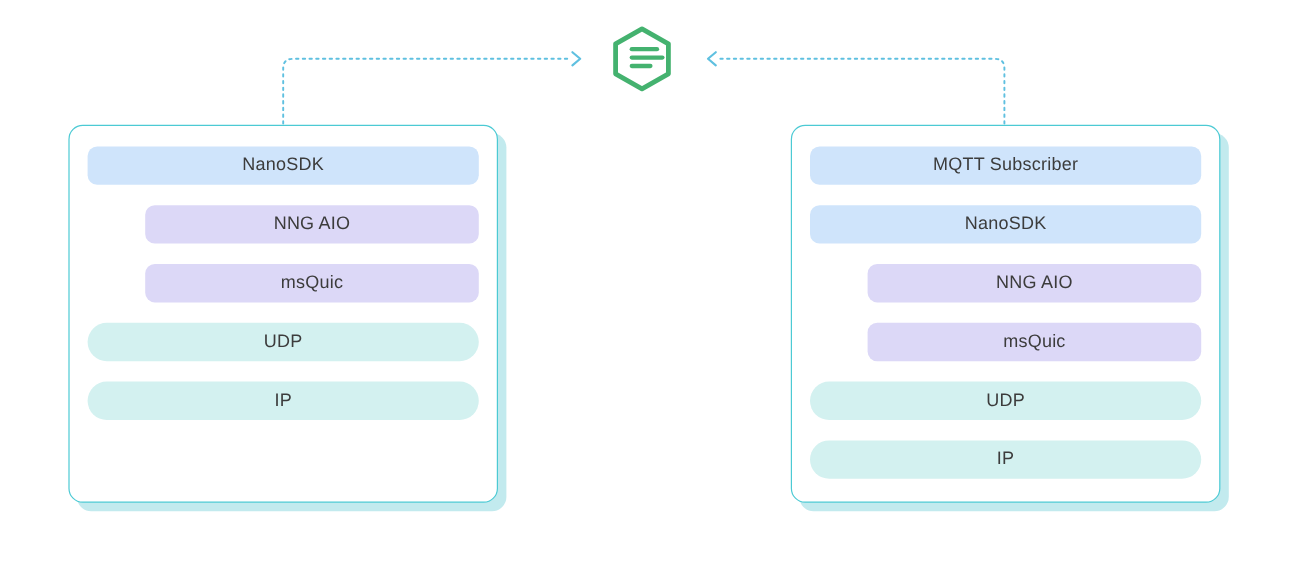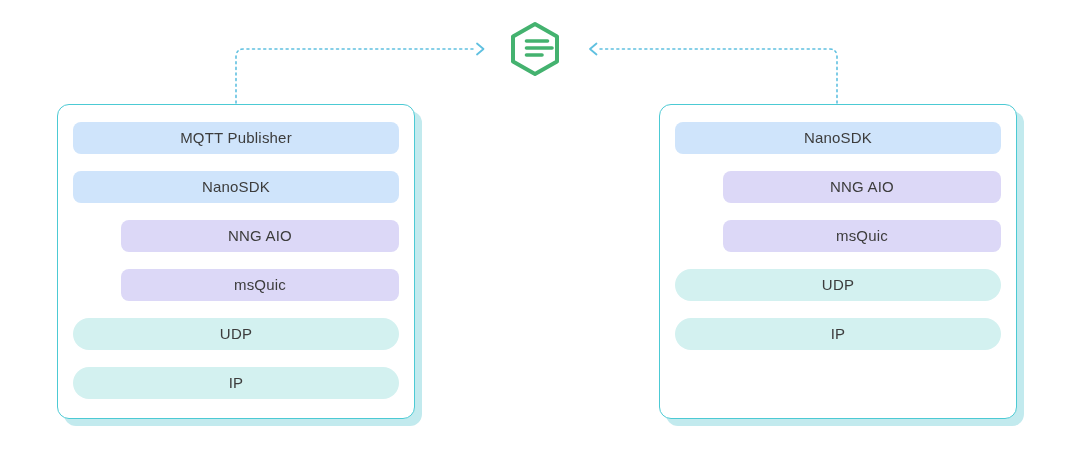--- a/index.html
+++ b/index.html
@@ -88,29 +88,29 @@
 
     <g>
       <polygon class="hex-outline" points="535,24 557,36.5 557,61.5 535,74 513,61.5 513,36.5"></polygon>
       <line class="hex-line" x1="526.5" y1="41" x2="547.5" y2="41"></line>
       <line class="hex-line" x1="526.5" y1="48" x2="552" y2="48"></line>
       <line class="hex-line" x1="526.5" y1="55" x2="542" y2="55"></line>
     </g>
   </svg>
 
   <div class="stack-box left">
-    <div class="layer blue">MQTT Publisher</div>
     <div class="layer blue">NanoSDK</div>
     <div class="layer purple">NNG AIO</div>
     <div class="layer purple">msQuic</div>
     <div class="layer teal">UDP</div>
     <div class="layer teal">IP</div>
   </div>
 
   <div class="stack-box right">
+    <div class="layer blue">MQTT Subscriber</div>
     <div class="layer blue">NanoSDK</div>
     <div class="layer purple">NNG AIO</div>
     <div class="layer purple">msQuic</div>
     <div class="layer teal">UDP</div>
     <div class="layer teal">IP</div>
   </div>
 
 </div>
 
 </body></html>

